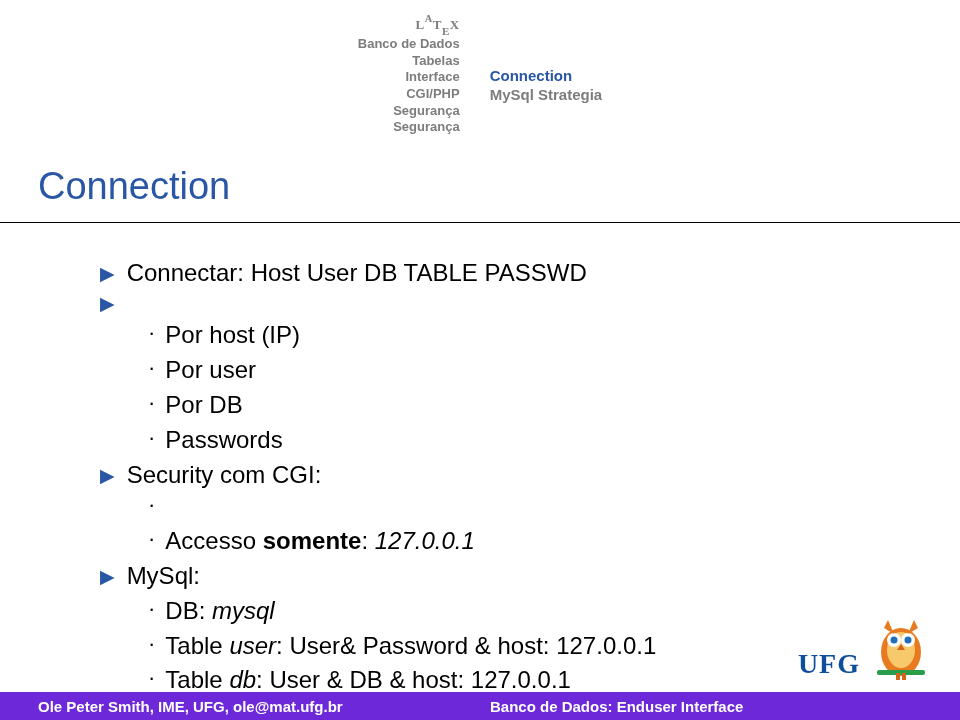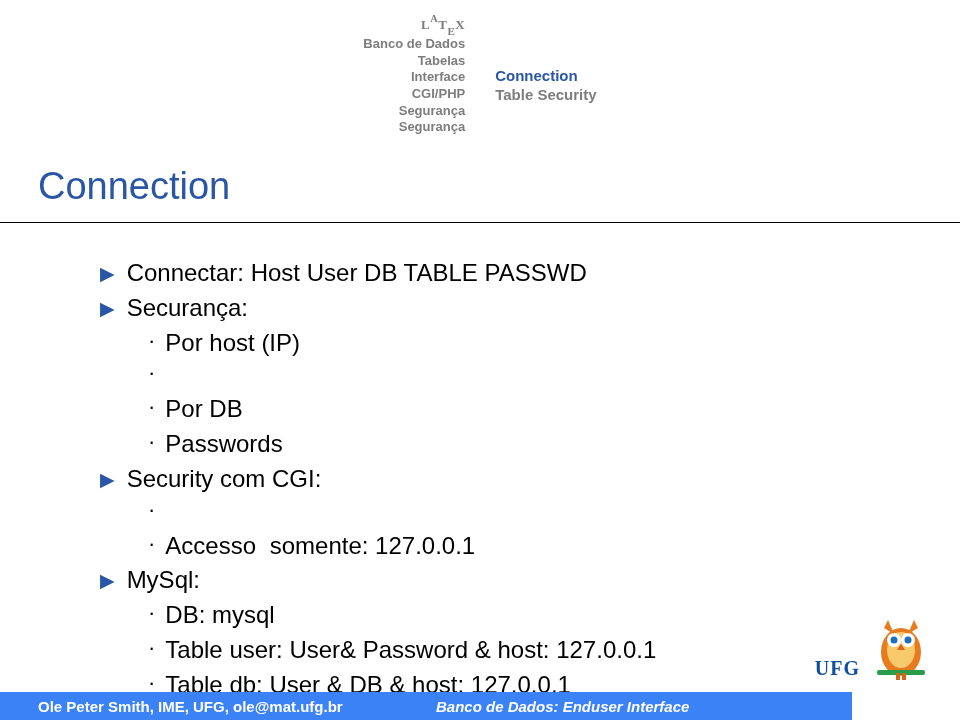--- a/index.html
+++ b/index.html
@@ -79,48 +79,48 @@
     margin-left: 48px;
     display: flex;
     align-items: baseline;
     gap: 10px;
   }
   .dot {
     font-size: 22px;
     position: relative;
     top: -3px;
   }
-  .bold { font-weight: 400; margin-left: 7px; }
-  .italic { }
+  .bold { font-weight: 700; }
+  .italic { font-style: italic; }
   .footer {
     position: absolute;
     bottom: 0;
     left: 0;
-    width: 852px;
+    width: 960px;
     height: 28px;
-    background: #3b82f6;
+    background: #6d28d9;
     display: flex;
     align-items: center;
     color: #fff;
     font-size: 15px;
     font-weight: 600;
   }
   .footer .left { padding-left: 38px; flex: 0 0 50%; }
-  .footer .right { padding-left: 10px; font-style: italic; }
+  .footer .right { padding-left: 10px; }
   .logo {
     position: absolute;
     right: 30px;
     bottom: 40px;
     display: flex;
     align-items: flex-end;
     gap: 12px;
   }
   .ufg-text {
     font-family: Georgia, "Times New Roman", serif;
-    font-size: 20px;
+    font-size: 28px;
     color: #0e4e9b;
     font-weight: 700;
     letter-spacing: 1px;
   }
   .owl {
     width: 58px;
     height: 70px;
   }
   .latex sub { position: relative; top: 2px; font-size: 0.85em; }
   .latex sup { position: relative; top: -2px; font-size: 0.8em; }
@@ -133,42 +133,42 @@
     <div class="latex">L<sup>A</sup>T<sub>E</sub>X</div>
     <div>Banco de Dados</div>
     <div>Tabelas</div>
     <div>Interface</div>
     <div>CGI/PHP</div>
     <div>Segurança</div>
     <div>Segurança</div>
   </div>
   <div class="nav-right">
     <div class="active">Connection</div>
-    <div>Table Security</div>
+    <div>MySql Strategia</div>
   </div>
 </div>
 
 <div class="title">Connection</div>
 <div class="rule"></div>
 
 <div class="content">
   <div class="item">
     <span class="tri">▶</span>
     <span>Connectar: Host User DB TABLE PASSWD</span>
   </div>
   <div class="item">
     <span class="tri">▶</span>
-    <span>Securança:</span>
   </div>
   <div class="sub">
     <span class="dot">·</span>
     <span>Por host (IP)</span>
   </div>
   <div class="sub">
     <span class="dot">·</span>
+    <span>Por user</span>
   </div>
   <div class="sub">
     <span class="dot">·</span>
     <span>Por DB</span>
   </div>
   <div class="sub">
     <span class="dot">·</span>
     <span>Passwords</span>
   </div>
   <div class="item">

